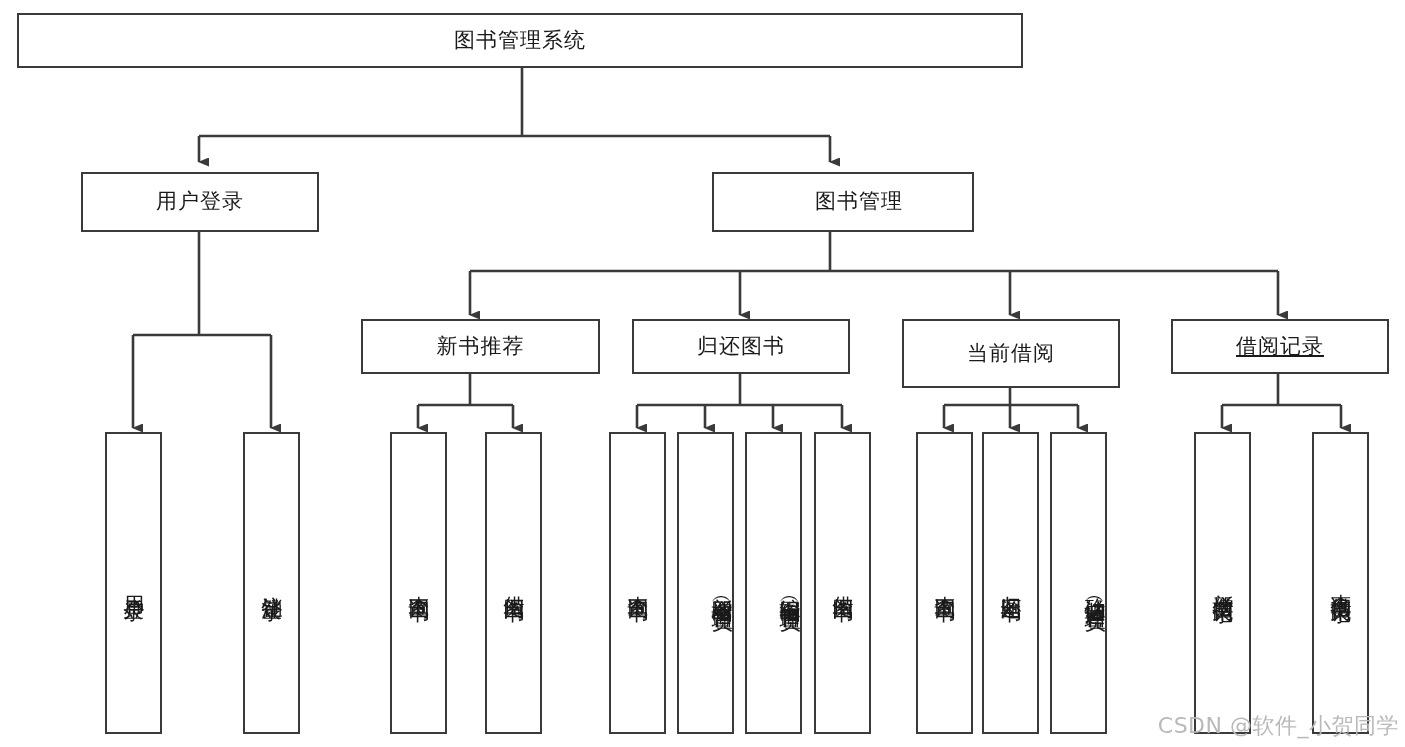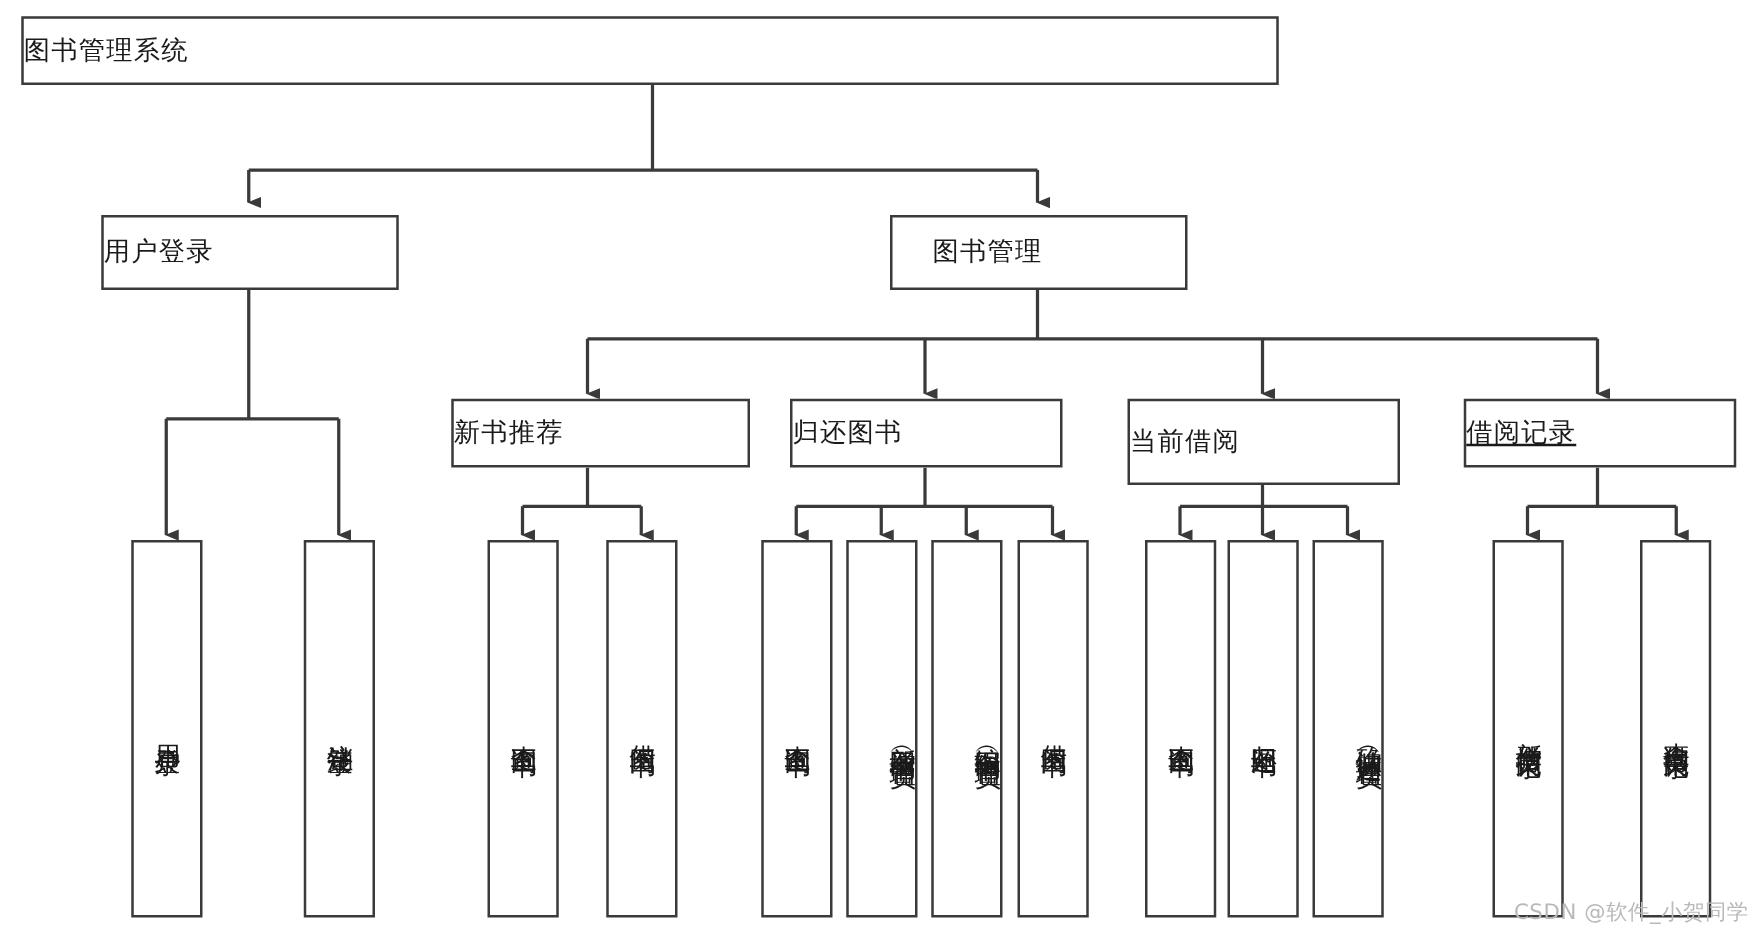--- a/index.html
+++ b/index.html
@@ -13,20 +13,21 @@
   #diagram{
     position:absolute;left:0;top:0;width:1405px;height:747px;
   }
   .node{
     position:absolute;
     box-sizing:border-box;
     background:#ffffff;
     border:2px solid #3a3a3a;
     display:flex;
     align-items:center;
+    justify-content:center;
     color:#1a1a1a;
   }
   .node-h{
     font-size:21px;
     letter-spacing:1px;
     line-height:1.2;
     white-space:nowrap;
   }
   .node-v{
     writing-mode:vertical-rl;
@@ -43,21 +44,21 @@
     align-items:center;
     padding-top:0;
   }
   svg.links{
     position:absolute;left:0;top:0;width:1405px;height:747px;
     pointer-events:none;
   }
   .watermark{
     position:absolute;
     right:6px;bottom:6px;
-    font-size:17px;
+    font-size:22px;
     color:#b9b9b9;
     letter-spacing:0.5px;
     white-space:nowrap;
   }
 </style>
 </head>
 <body>
 
 <div id="diagram">
 
@@ -111,21 +112,21 @@
     </g>
   </svg>
 
   <div class="node node-h" style="left:17px;top:13px;width:1006px;height:55px;">
     <span>图书管理系统</span>
   </div>
 
   <div class="node node-h" style="left:81px;top:172px;width:238px;height:60px;">
     <span>用户登录</span>
   </div>
-  <div class="node node-h" style="left:712px;top:172px;width:238px;height:60px;padding-left:32px;">
+  <div class="node node-h" style="left:712px;top:172px;width:262px;height:60px;padding-left:32px;">
     <span>图书管理</span>
   </div>
 
   <div class="node node-h" style="left:361px;top:319px;width:239px;height:55px;">
     <span>新书推荐</span>
   </div>
   <div class="node node-h" style="left:632px;top:319px;width:218px;height:55px;">
     <span>归还图书</span>
   </div>
   <div class="node node-h" style="left:902px;top:319px;width:218px;height:69px;">

